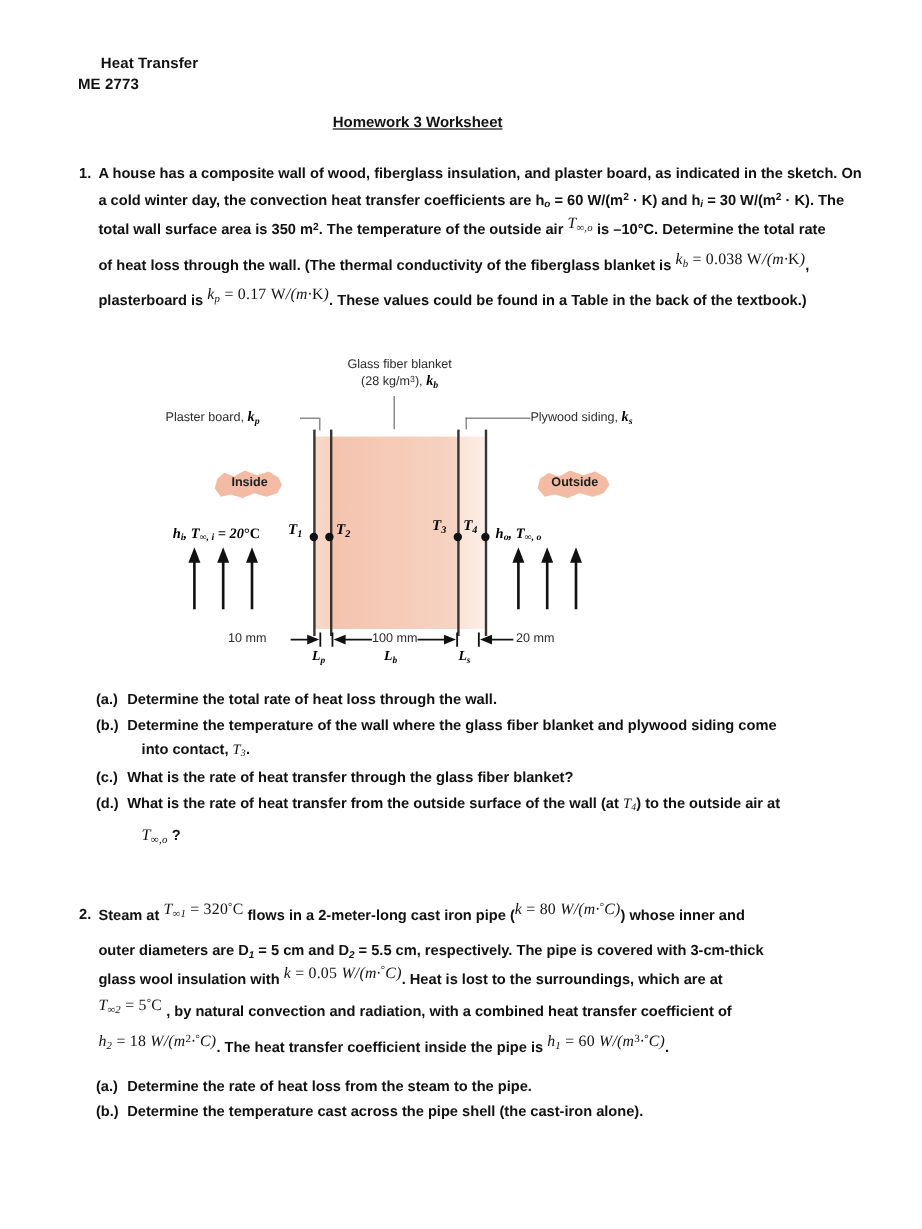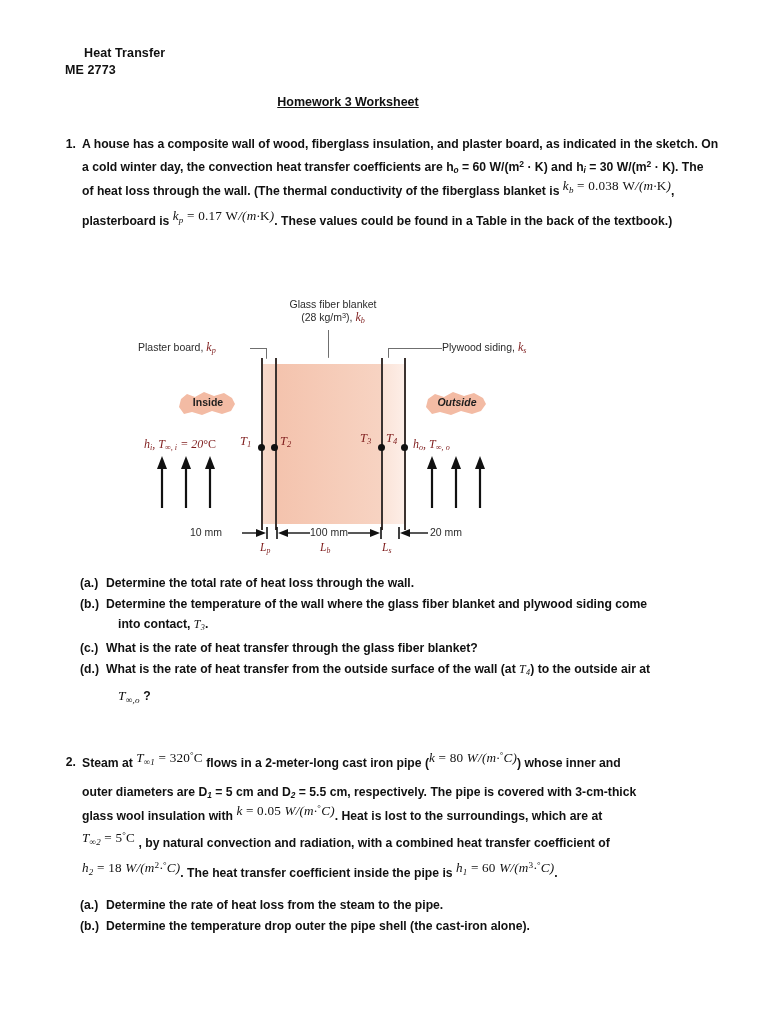--- a/index.html
+++ b/index.html
@@ -123,22 +123,23 @@
   .figure .fs {
     font-family: "Liberation Sans", sans-serif;
     font-size: 10.5px;
     color: #2b2b2b;
     white-space: nowrap;
   }
   .figure .mi {
     font-family: "Liberation Serif", serif;
     font-style: italic;
     font-size: 12px;
-    color: #7f1d1d;
+    color: #000000;
     white-space: nowrap;
+    font-weight: bold;
   }
 
   .fig-abs { position: absolute; }
 
   
   .wall-plaster {
     position: absolute;
     left: 132px; top: 62px;
     width: 13px; height: 168px;
     background: linear-gradient(to right, #f7d9cb, #f6d3c2);
@@ -212,20 +213,21 @@
   <div class="hdr-title"><span>Homework 3 Worksheet</span></div>
 
   <div class="prob" id="prob1">
     <span class="prob-num">1.</span>
     <div class="prob-body">
 
       <span class="ln">A house has a composite wall of wood, fiberglass insulation, and plaster board, as indicated in the sketch. On</span>
 
       <span class="ln"><span>a cold winter day, the convection heat transfer coefficients are h</span><span class="sub">o</span><span> = 60 W/(m</span><span class="supn">2</span><span> · K) and h</span><span class="sub">i</span><span> = 30 W/(m</span><span class="supn">2</span><span> · K). The</span></span>
 
+      <span class="ln tall"><span>total wall surface area is 350 m</span><span class="supn">2</span><span>.  The temperature of the outside air</span>&nbsp;<span class="mth raise">T<span class="sub">∞,o</span></span>&nbsp;<span>is –10°C. Determine the total rate</span></span>
 
       <span class="ln tall"><span>of heat loss through the wall. (The thermal conductivity of the fiberglass blanket is</span>&nbsp;<span class="mth raise">k<span class="sub">b</span> <span class="up">=</span> <span class="up">0.038</span> <span class="up">W</span>/(<span>m</span>·<span class="up">K</span>)</span><span>,</span></span>
 
 
       <span class="ln tall"><span>plasterboard is</span>&nbsp;<span class="mth raise">k<span class="sub">p</span> <span class="up">=</span> <span class="up">0.17</span> <span class="up">W</span>/(<span>m</span>·<span class="up">K</span>)</span><span>. These values could be found in a Table in the back of the textbook.)</span></span>
 
     </div>
   </div>
 
   <div class="figure">
@@ -264,21 +266,21 @@
     <div class="wall-line" style="left:251px;"></div>
     <div class="wall-line" style="left:274px;"></div>
 
     <div class="fig-abs" style="left:47px; top:92px; width:62px; height:26px;">
       <svg viewBox="0 0 62 26" style="position:absolute;left:0;top:0;width:62px;height:26px;">
         <path d="M4,9 L10,4 L18,7 L27,2 L37,6 L47,3 L55,8 L58,14 L54,21 L45,24 L35,21 L25,25 L15,22 L7,24 L2,17 Z" fill="#f3bba4"></path>
       </svg>
       <div class="blob" style="left:5px; top:2px; width:52px;"><span class="blob-txt">Inside</span></div>
     </div>
 
-    <div class="fig-abs" style="left:294px; top:92px; width:66px; height:26px;font-style:italic;">
+    <div class="fig-abs" style="left:316px; top:92px; width:66px; height:26px;">
       <svg viewBox="0 0 66 26" style="position:absolute;left:0;top:0;width:66px;height:26px;">
         <path d="M4,9 L11,4 L20,7 L29,2 L40,6 L50,3 L59,8 L62,14 L57,21 L48,24 L37,21 L27,25 L16,22 L8,24 L2,17 Z" fill="#f3bba4"></path>
       </svg>
       <div class="blob" style="left:5px; top:2px; width:56px;"><span class="blob-txt">Outside</span></div>
     </div>
 
     <div class="fig-abs mi" style="left:14px; top:139px;">h<span class="sub">i</span>, T<span class="sub">∞, i</span> = 20<span style="font-style:normal;">°C</span></div>
 
     <div class="fig-abs mi" style="left:283px; top:139px;">h<span class="sub">o</span>, T<span class="sub">∞, o</span></div>
 
@@ -383,17 +385,17 @@
     </div>
   </div>
 
   <div class="subq" id="subq2">
     <span class="sq">
       <span class="tag">(a.)</span>
       <span>Determine the rate of heat loss from the steam to the pipe.</span>
     </span>
     <span class="sq">
       <span class="tag">(b.)</span>
-      <span>Determine the temperature drop outer the pipe shell (the cast-iron alone).</span>
+      <span>Determine the temperature cast across the pipe shell (the cast-iron alone).</span>
     </span>
   </div>
 
 </div>
 
 </body></html>

